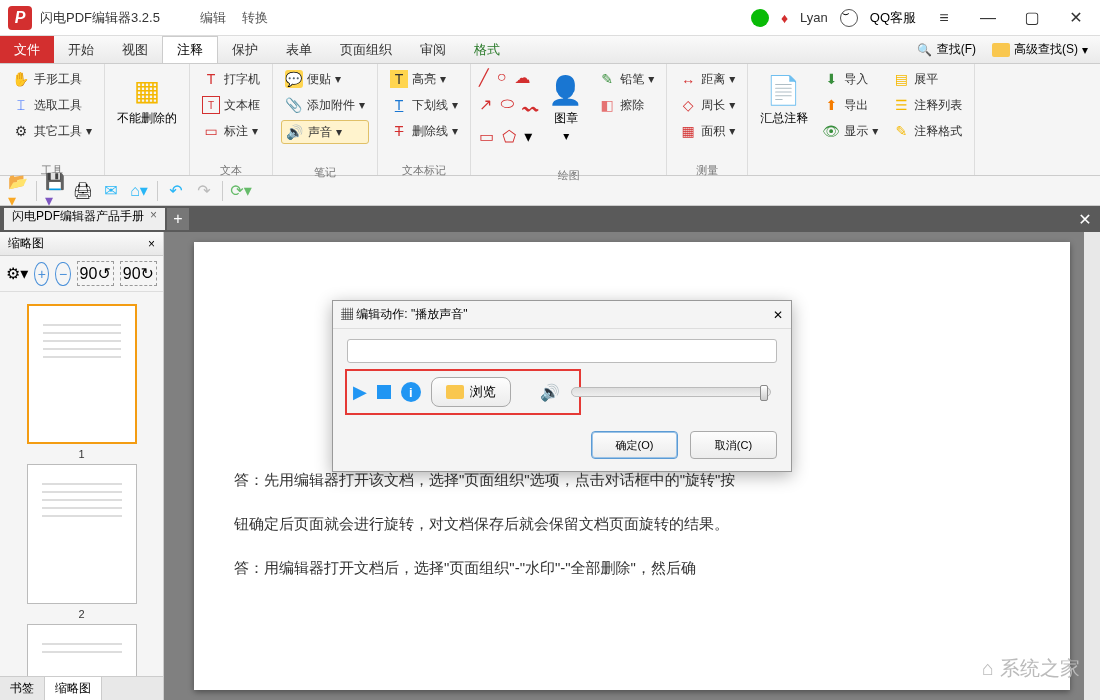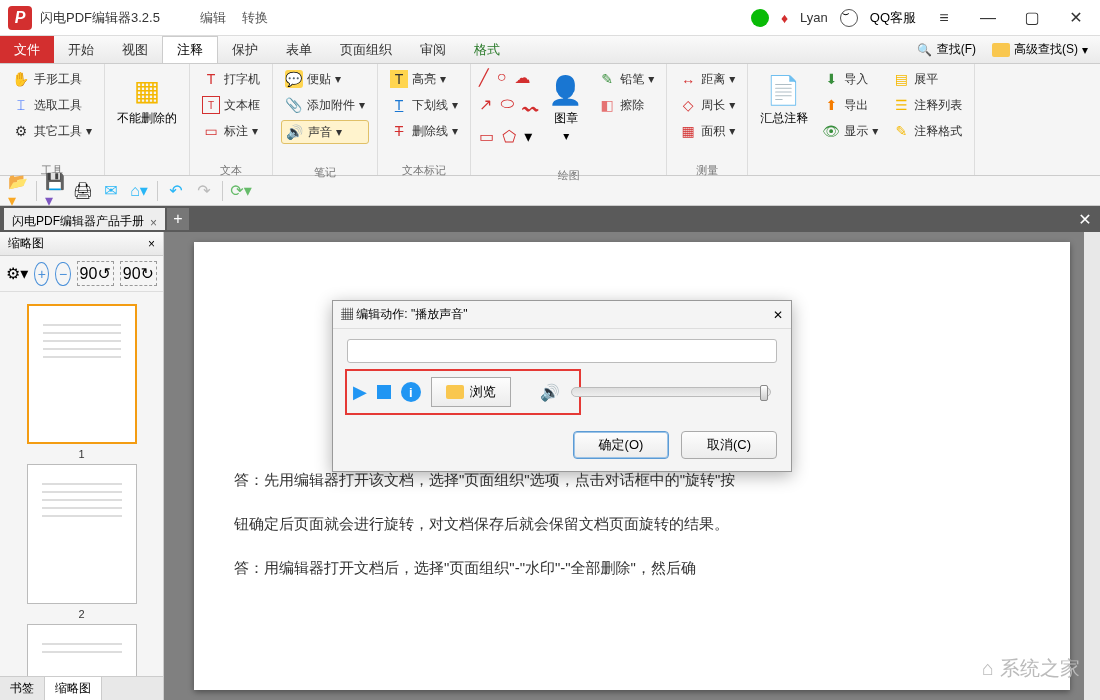--- a/index.html
+++ b/index.html
@@ -35,21 +35,21 @@
 .vcol { display: flex; flex-direction: column; gap: 4px; }
 .bigbtn { display: flex; flex-direction: column; align-items: center; gap: 2px; font-size: 12px; padding: 4px; }
 .bigic { width: 36px; height: 36px; display: flex; align-items: center; justify-content: center; font-size: 28px; }
 .sound-active { background: #fff3cd; border: 1px solid #e0c068; border-radius: 3px; }
 
 .qat { height: 30px; background: #f5f5f5; border-bottom: 1px solid #ccc; display: flex; align-items: center; padding: 0 8px; gap: 8px; }
 .qat .ic { width: 20px; height: 20px; display: flex; align-items: center; justify-content: center; }
 .qsep { width: 1px; height: 20px; background: #ccc; }
 
 .tabstrip { height: 26px; background: #5a5a5a; display: flex; align-items: center; padding: 0 4px; }
-.doc-tab { background: #eee; height: 22px; padding: 0 8px; display: flex; align-items: flex-end; font-size: 12px; gap: 6px; }
+.doc-tab { background: #eee; height: 22px; padding: 0 8px; display: flex; align-items: flex-start; font-size: 12px; gap: 6px; }
 .tab-close { color: #666; cursor: pointer; }
 .tab-add { width: 22px; height: 22px; background: #777; color: #fff; display: flex; align-items: center; justify-content: center; margin-left: 2px; }
 .tab-x-right { margin-left: auto; color: #fff; width: 22px; text-align: center; }
 
 .workspace { display: flex; height: 468px; }
 .sidepanel { width: 164px; background: #f5f5f5; border-right: 1px solid #ccc; display: flex; flex-direction: column; }
 .sp-title { height: 24px; background: linear-gradient(#fafafa,#e8e8e8); border-bottom: 1px solid #ccc; font-size: 12px; padding: 0 8px; display: flex; align-items: center; justify-content: space-between; }
 .sp-tools { height: 36px; display: flex; align-items: center; gap: 6px; padding: 0 6px; border-bottom: 1px solid #ddd; }
 .circ { width: 24px; height: 24px; border: 1.5px solid #4a90d9; border-radius: 50%; display: flex; align-items: center; justify-content: center; color: #4a90d9; font-size: 14px; }
 .thumbs { flex: 1; overflow: auto; padding: 8px; }
@@ -68,26 +68,26 @@
 
 .dialog { position: absolute; left: 332px; top: 300px; width: 460px; background: #f4f4f4; border: 1px solid #999; box-shadow: 0 4px 16px rgba(0,0,0,.3); }
 .dlg-title { height: 28px; display: flex; align-items: center; justify-content: space-between; padding: 0 8px; font-size: 12px; border-bottom: 1px solid #ddd; }
 .dlg-body { padding: 10px 14px; }
 .path-bar { height: 24px; background: #fff; border: 1px solid #bbb; border-radius: 3px; margin-bottom: 8px; }
 .ctrl-row { display: flex; align-items: center; gap: 10px; padding: 6px; position: relative; }
 .redbox { position: absolute; left: -2px; top: -2px; width: 236px; height: 46px; border: 2px solid #e53935; }
 .play-ic { color: #2196f3; font-size: 18px; }
 .stop-ic { width: 14px; height: 14px; background: #2196f3; }
 .info-ic { width: 20px; height: 20px; background: #2196f3; border-radius: 50%; color: #fff; display: flex; align-items: center; justify-content: center; font-size: 13px; font-weight: bold; }
-.browse-btn { height: 30px; padding: 0 14px; background: linear-gradient(#fdfdfd,#ececec); border: 1px solid #aaa; border-radius: 0; display: flex; align-items: center; gap: 6px; font-size: 13px; justify-content: center; }
+.browse-btn { height: 30px; padding: 0 14px; background: linear-gradient(#fdfdfd,#ececec); border: 1px solid #aaa; border-radius: 8px; display: flex; align-items: center; gap: 6px; font-size: 13px; justify-content: center; }
 .vol-ic { color: #777; font-size: 16px; margin-left: 20px; }
 .slider { flex: 1; height: 10px; background: linear-gradient(#ddd,#eee); border: 1px solid #bbb; border-radius: 5px; position: relative; }
 .slider-knob { position: absolute; right: 2px; top: -3px; width: 8px; height: 16px; background: linear-gradient(#fff,#ccc); border: 1px solid #888; border-radius: 2px; }
 .dlg-btns { display: flex; justify-content: flex-end; gap: 12px; padding: 8px 14px 12px; }
-.dlg-btn { width: 96px; height: 28px; background: linear-gradient(#fdfdfd,#ececec); border: 1px solid #aaa; border-radius: 4px; font-size: 13px; }
+.dlg-btn { width: 87px; height: 28px; background: linear-gradient(#fdfdfd,#ececec); border: 1px solid #aaa; border-radius: 4px; font-size: 11px; }
 .dlg-btn.primary { border: 1px solid #5b9bd5; box-shadow: 0 0 0 1px #9cc3e6 inset; }
 
 .scrollbar-v { position: absolute; right: 0; top: 0; width: 16px; height: 100%; background: #e8e8e8; }
 .watermark { position: absolute; right: 20px; bottom: 18px; color: #bbb; font-size: 20px; display: flex; align-items: center; gap: 6px; }
 </style>
 </head>
 <body>
 
 <div class="titlebar">
   <div class="app-icon">P</div>

